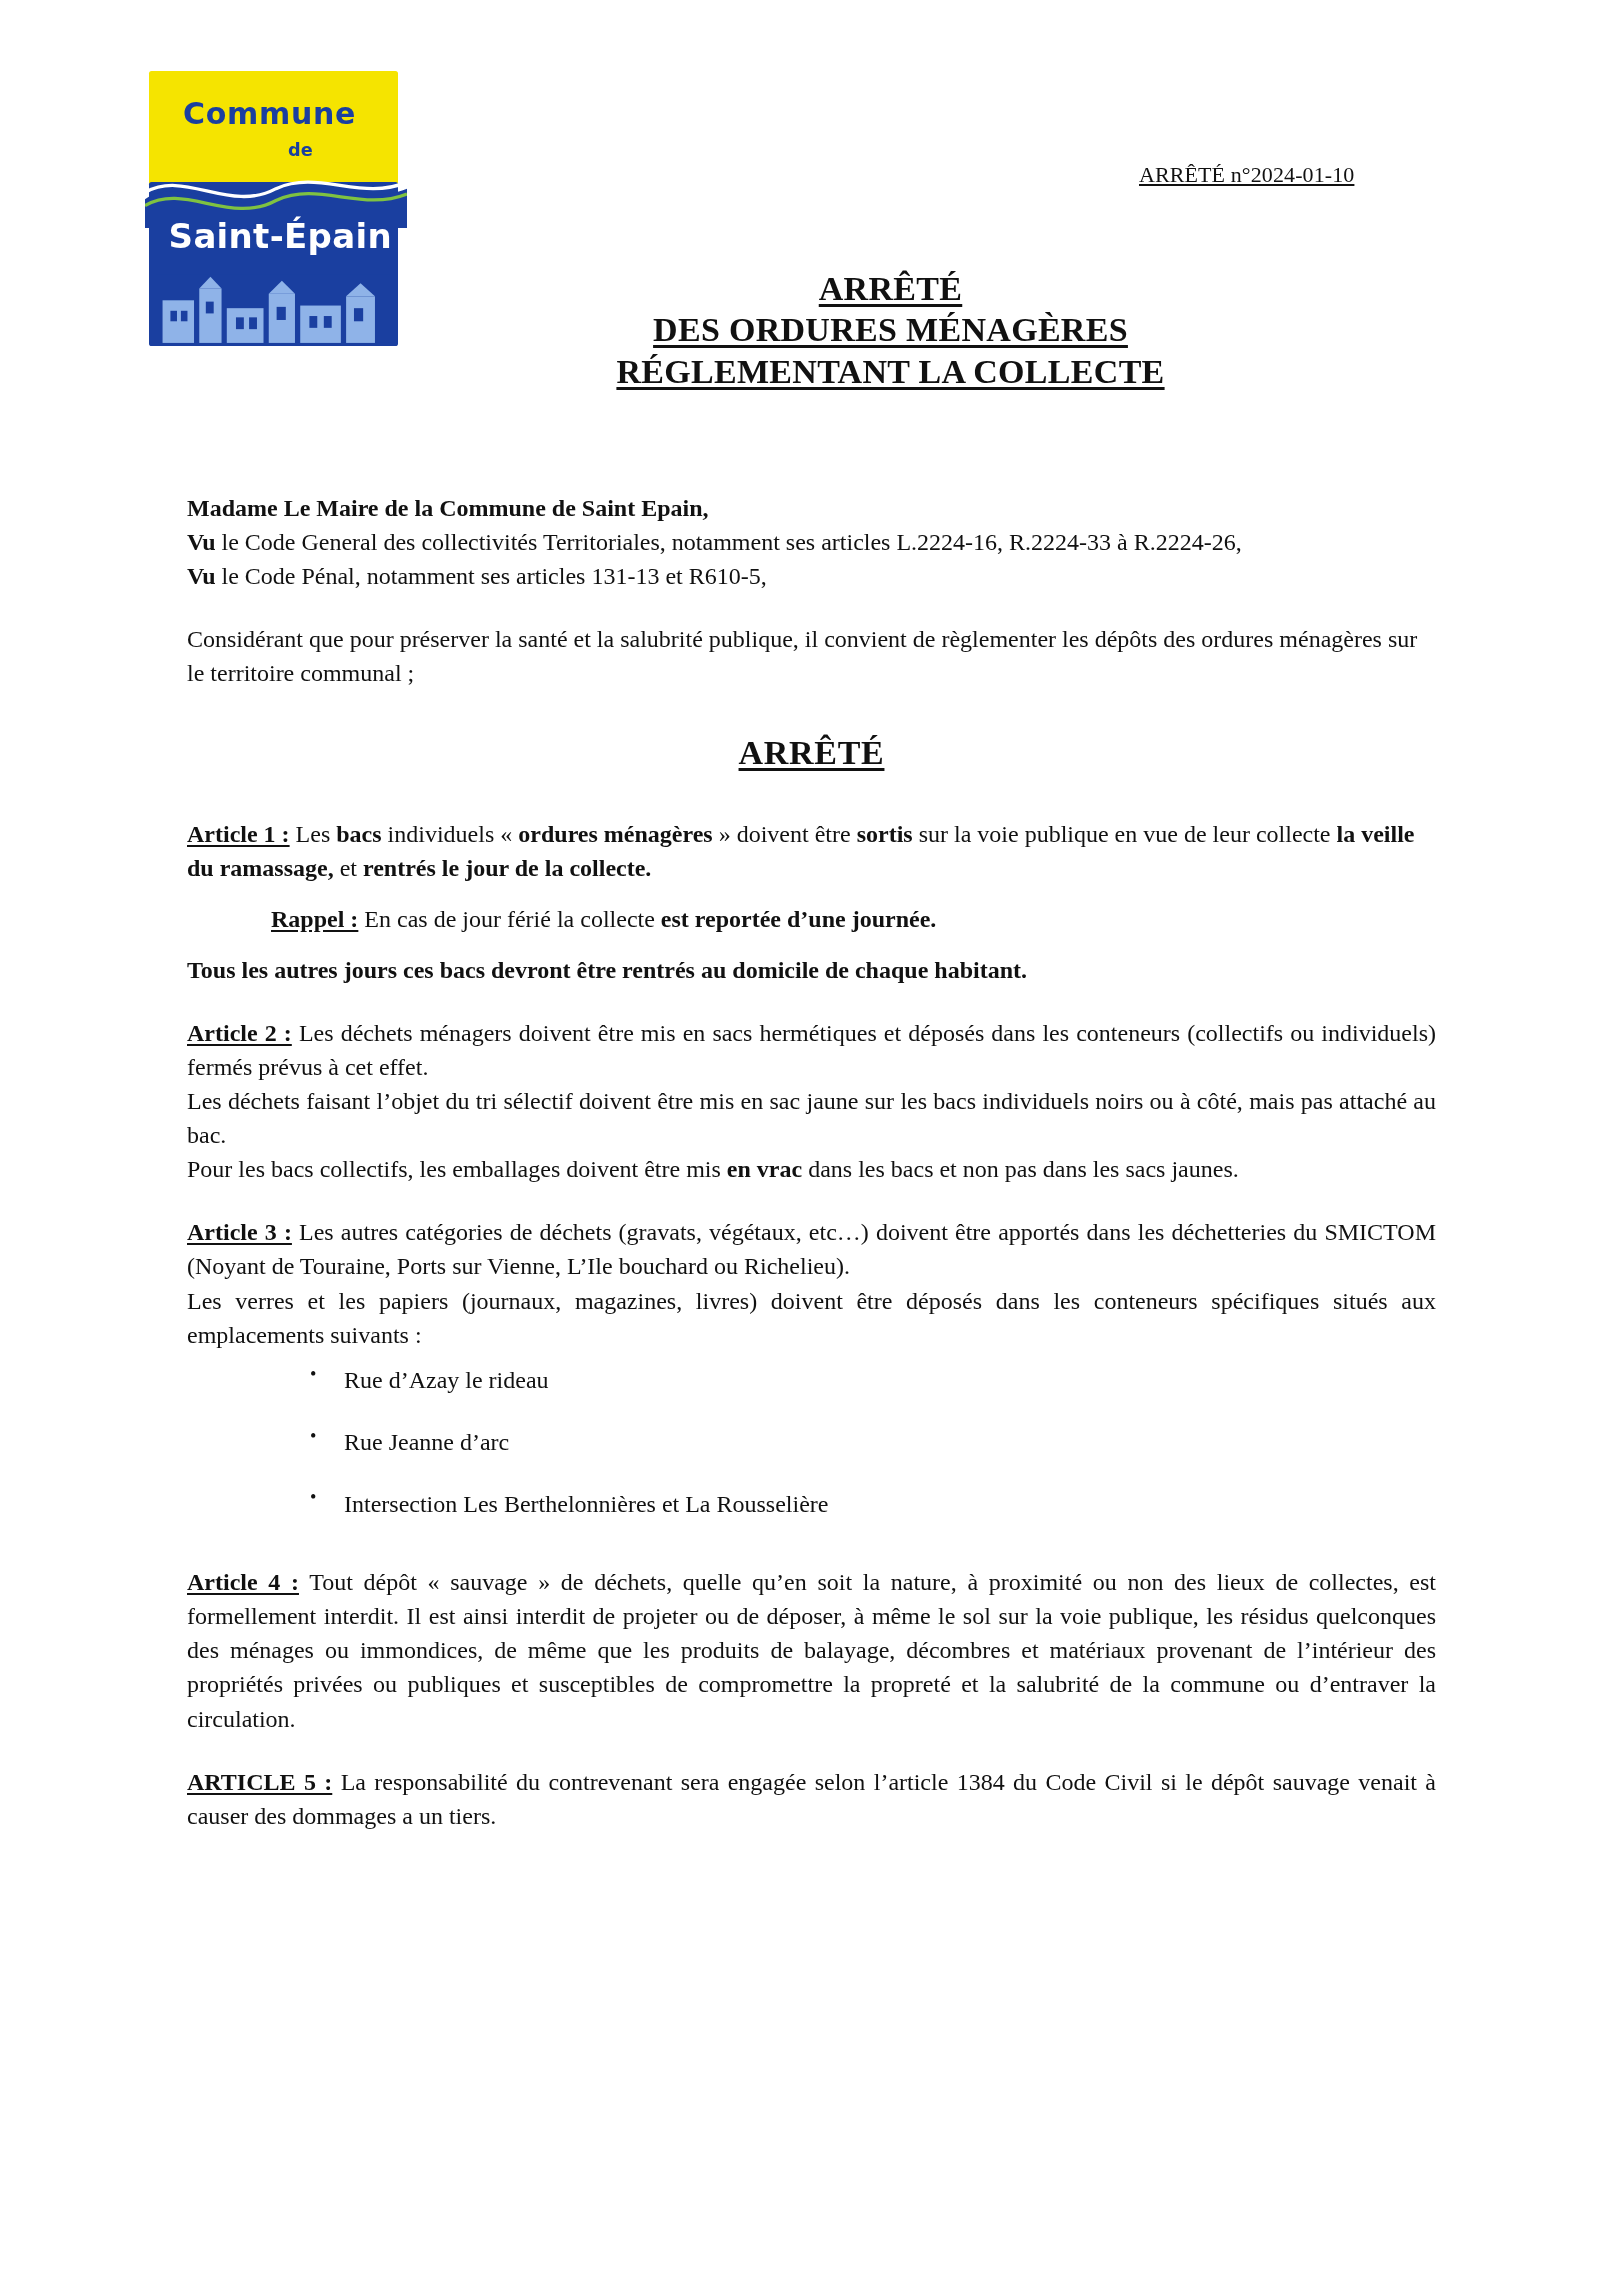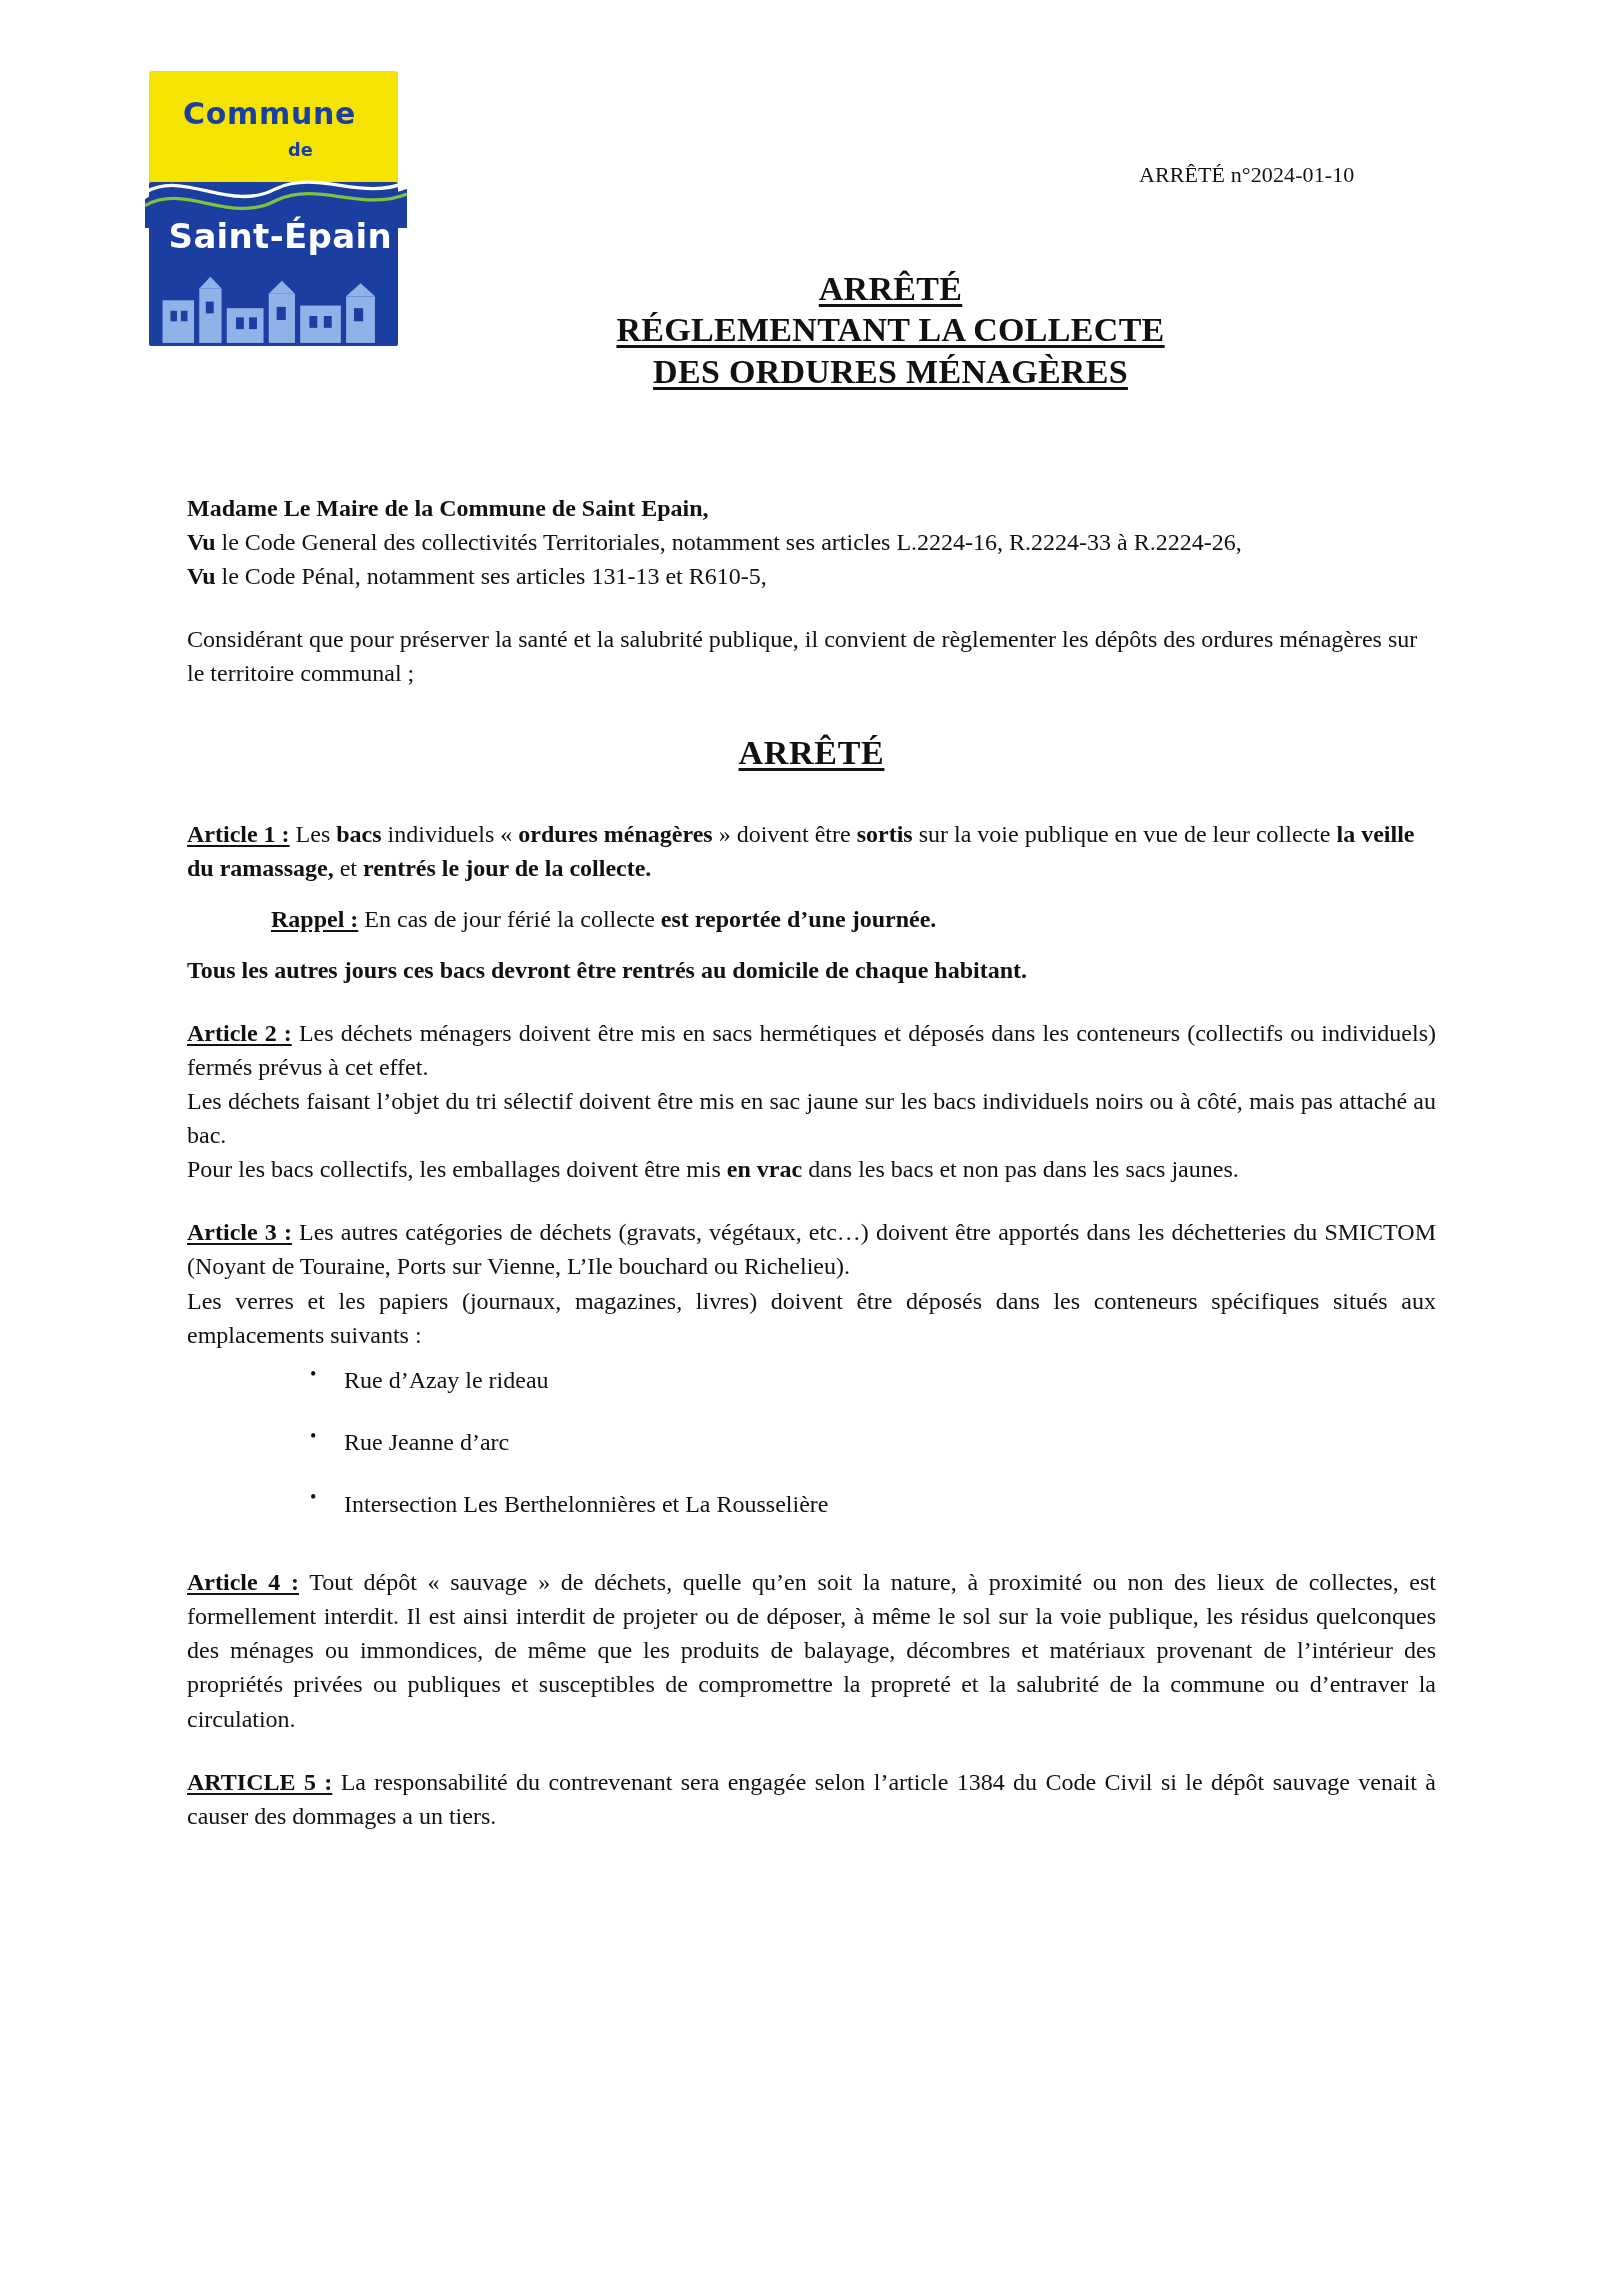--- a/index.html
+++ b/index.html
@@ -94,20 +94,21 @@
     height: 69px;
   }
 
   
   .arrete-ref {
     position: absolute;
     left: 1139px;
     top: 162px;
     font-size: 22px;
     letter-spacing: 0.1px;
+    text-decoration: underline;
   }
 
   
   .title-block {
     position: absolute;
     left: 406px;
     top: 268px;
     width: 969px;
     text-align: center;
   }
@@ -210,22 +211,22 @@
         <rect x="256" y="64" width="12" height="18"></rect>
         <rect x="302" y="52" width="14" height="20"></rect>
       </g>
     </svg>
   </div>
 
   <div class="arrete-ref">ARRÊTÉ n°2024-01-10</div>
 
   <div class="title-block">
     <div class="title-line">ARRÊTÉ</div>
+    <div class="title-line">DES ORDURES MÉNAGÈRES</div>
     <div class="title-line">RÉGLEMENTANT LA COLLECTE</div>
-    <div class="title-line">DES ORDURES MÉNAGÈRES</div>
   </div>
 
   <div class="body-block">
 
     <p class="para b">Madame Le Maire de la Commune de Saint Epain,</p>
 
     <p class="para"><span class="b">Vu</span><span> le Code General des collectivités Territoriales, notamment ses articles L.2224-16, R.2224-33 à R.2224-26,</span></p>
 
     <p class="para"><span class="b">Vu</span><span> le Code Pénal, notamment ses articles 131-13 et R610-5,</span></p>
 

